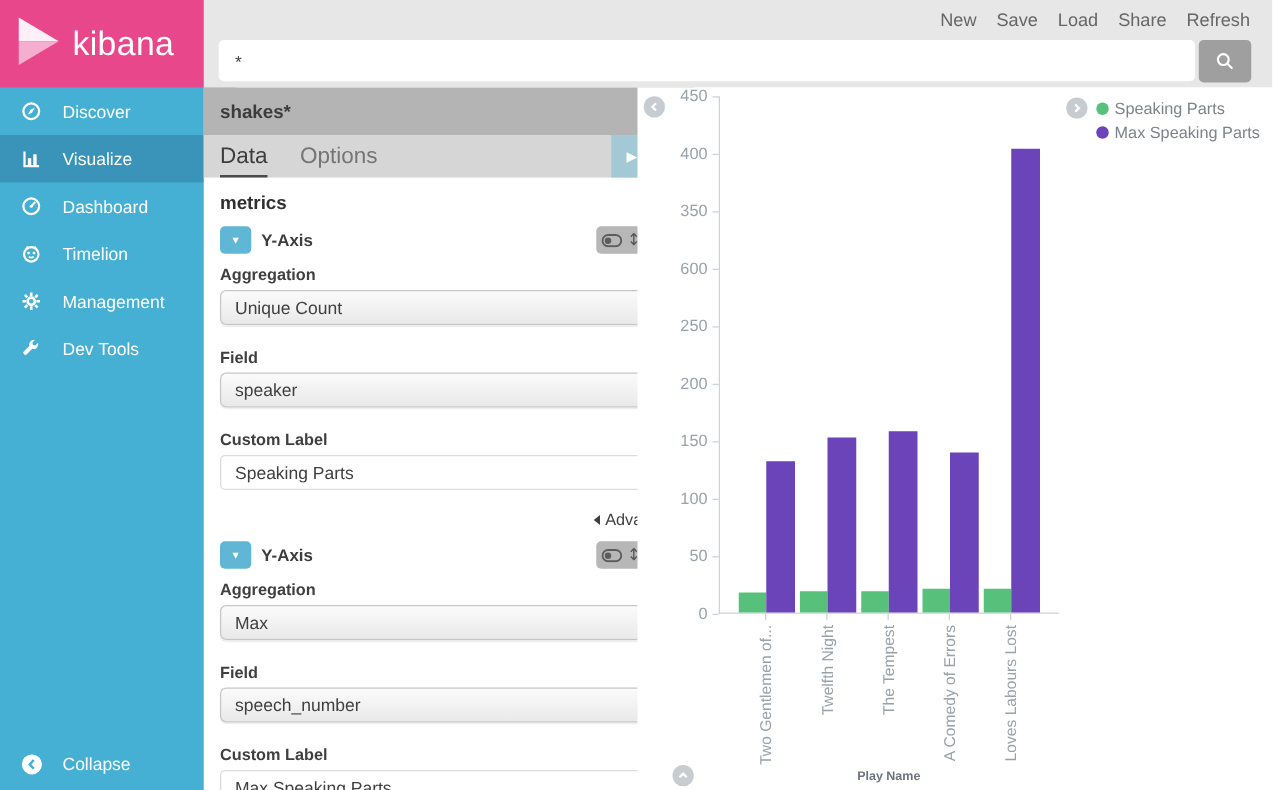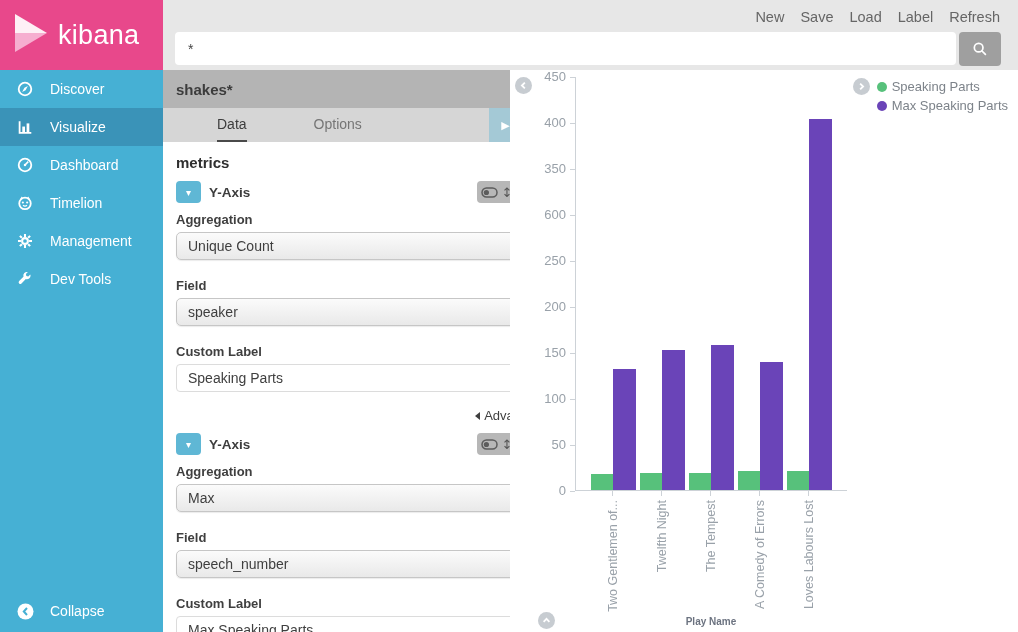--- a/index.html
+++ b/index.html
@@ -25,22 +25,22 @@
   .search-input{flex:1;height:33px;border:none;border-radius:4px;padding:0 13px;font-size:14px;
     color:#444;background:#fff;outline:none;font-family:"Liberation Sans",sans-serif;}
   .search-btn{width:42px;height:34px;margin-left:3px;border:none;border-radius:4px;background:#9f9f9f;
     display:flex;align-items:center;justify-content:center;cursor:pointer;}
   
   .editor{position:absolute;left:163px;top:70px;width:393px;bottom:0;background:#fff;
     border-right:1px solid #d2d2d2;}
   .index-bar{height:38px;background:#b4b4b4;display:flex;align-items:center;padding-left:13px;
     font-weight:bold;font-size:15px;color:#3c3c3c;}
   .tabs-bar{height:34px;background:#d6d6d6;display:flex;padding-left:13px;}
-  .tab{display:flex;align-items:center;margin-right:26px;font-size:14px;color:#757575;
-    border-bottom:2px solid transparent;cursor:pointer;margin-left:41px;}
+  .tab{display:flex;align-items:center;margin-right:26px;font-size:18px;color:#757575;
+    border-bottom:2px solid transparent;cursor:pointer;}
   .tab.active{color:#3d3d3d;border-bottom-color:#4a4a4a;}
   .tab-actions{margin-left:auto;display:flex;}
   .btn-apply{width:33px;background:#a4c9d6;border:none;color:#fff;cursor:pointer;font-size:11px;
     font-family:"DejaVu Sans",sans-serif;}
   .btn-discard{width:33px;background:#c3c3c3;border:none;color:#fff;cursor:pointer;font-size:11px;
     font-weight:bold;font-family:"DejaVu Sans",sans-serif;}
   .editor-body{padding:8px 13px 0 13px;}
   .metrics-title{font-size:15px;font-weight:bold;color:#2f2f2f;margin:4px 0 10px;}
   .agg-header{display:flex;align-items:center;margin:6px 0 9px;}
   .dd-btn{width:25px;height:22px;border-radius:4px;background:#5fb7d5;color:#fff;display:flex;
@@ -174,21 +174,21 @@
         </span>
       <span>Collapse</span>
     </div>
   </aside>
 
   <header class="topbar">
     <nav class="appnav" id="top-nav">
         <button class="navlink">New</button>
         <button class="navlink">Save</button>
         <button class="navlink">Load</button>
-        <button class="navlink">Label</button>
+        <button class="navlink">Share</button>
         <button class="navlink">Refresh</button>
       </nav>
     <div class="searchrow">
       <input class="search-input" value="*" style="">
       <button class="search-btn">
         <span class="icon18">
           <svg width="18" height="18" viewBox="0 0 20 20">
             <circle cx="8.5" cy="8.5" r="4.8" fill="none" stroke="#fff" stroke-width="1.9"></circle>
             <line x1="12.2" y1="12.2" x2="16" y2="16" stroke="#fff" stroke-width="1.9" stroke-linecap="round"></line>
           </svg>

